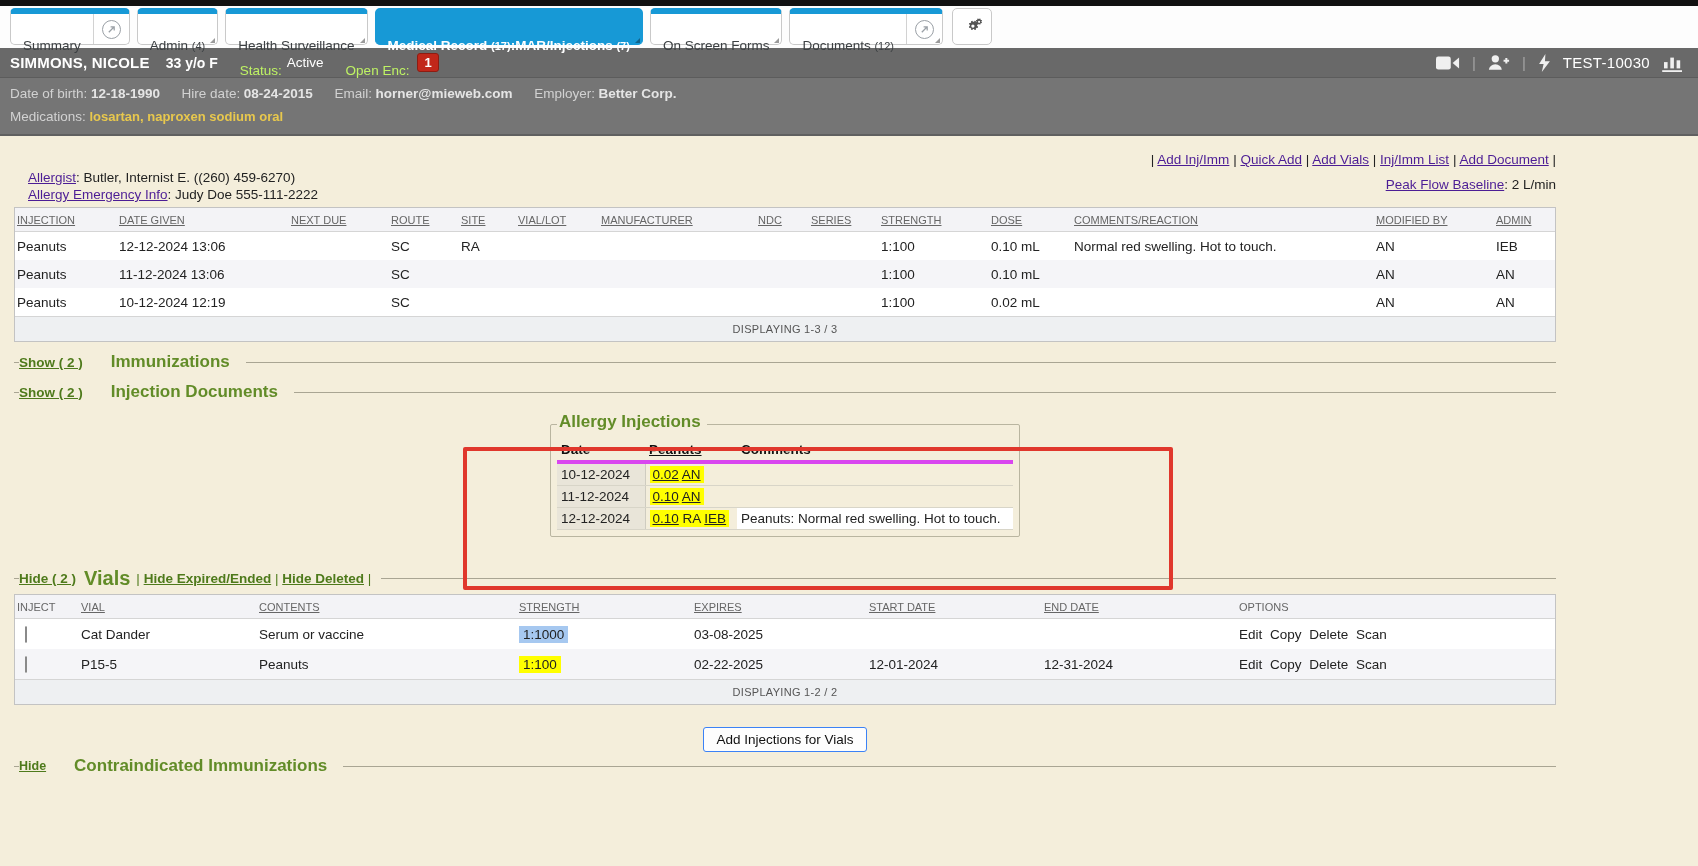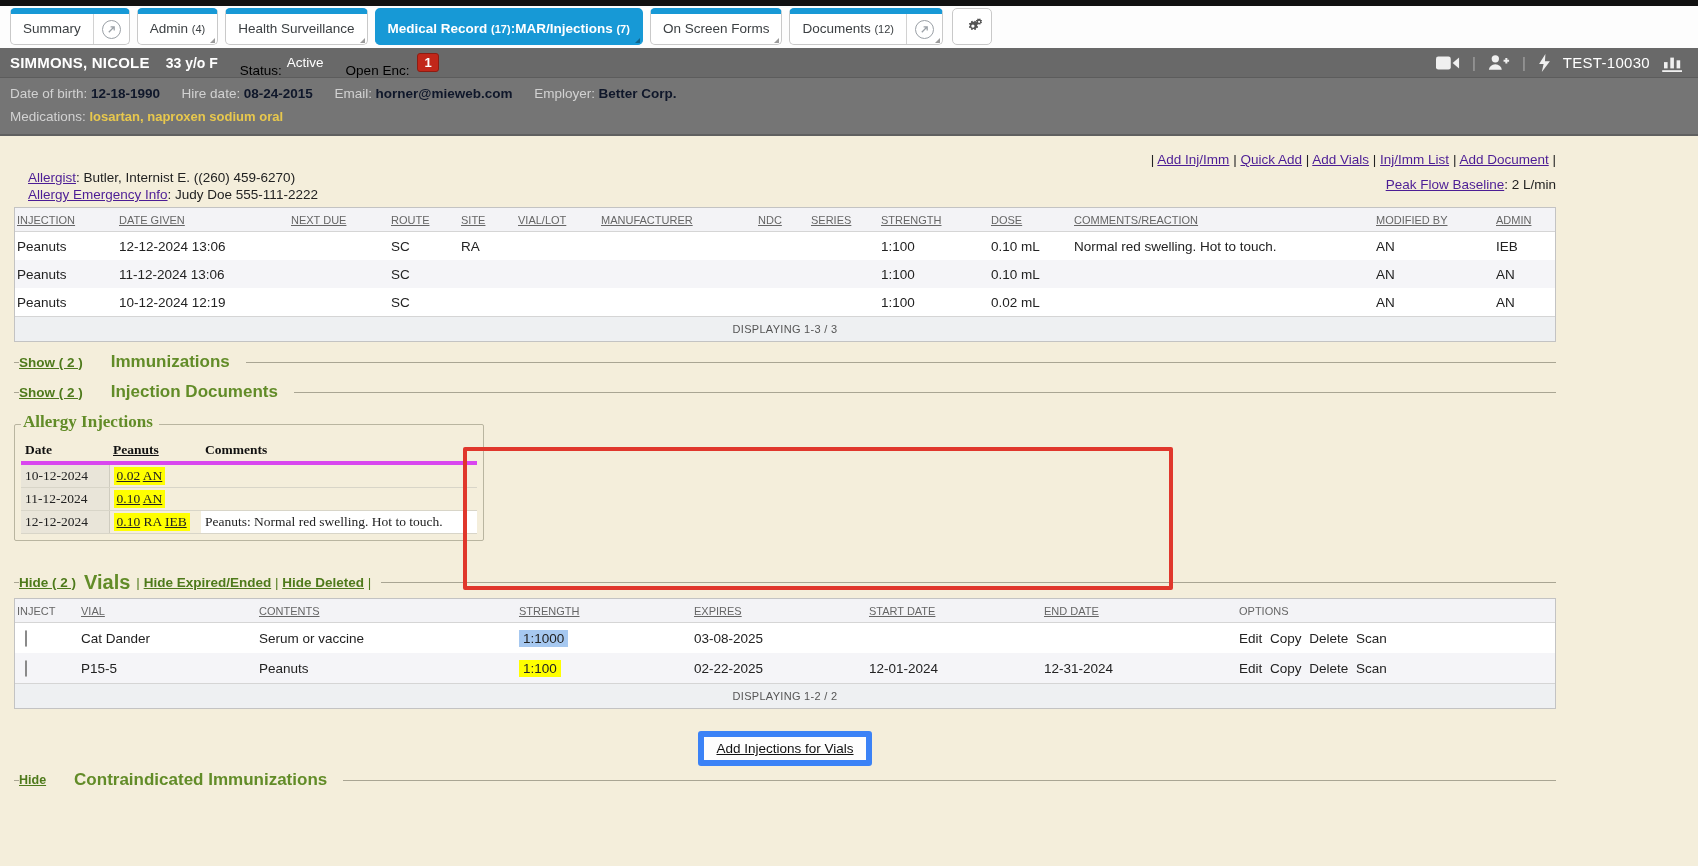--- a/index.html
+++ b/index.html
@@ -15,21 +15,21 @@
   .tabbar {
     background:#fdfdfd; height:42px; display:flex; align-items:flex-start;
     padding:2px 0 0 10px; gap:7px;
   }
   .tab {
     position:relative; display:flex; align-items:stretch;
     background:#fff; border:1px solid #c9c9c9; border-radius:5px;
     border-top:6px solid #1799d6; cursor:pointer; height:37px;
   }
   .tab .tlabel {
-    padding:7px 12px 6px; font-size:13.5px; color:#3c4043; white-space:nowrap;
+    padding:24px 12px 6px; font-size:13.5px; color:#3c4043; white-space:nowrap;
   }
   .tab .tcount { font-size:11px; }
   .tab.active { background:#1799d6; border-color:#1799d6; }
   .tab.active .tlabel { color:#fff; font-weight:bold; }
   .fold {
     position:absolute; right:2px; bottom:1px; width:0; height:0;
     border-left:5px solid transparent; border-bottom:5px solid #9a9a9a;
   }
   .tab.active .fold { border-bottom-color:rgba(0,0,0,.35); }
   .tab-popout {
@@ -46,35 +46,35 @@
     cursor:pointer; margin-left:2px;
   }
   
   .pbar {
     background:#696969; color:#fff; height:30px;
     display:flex; align-items:center; padding:0 14px 0 10px;
     border-bottom:1px solid #5c5c5c;
   }
   .pname { font-weight:bold; font-size:15px; letter-spacing:.2px; }
   .page-sex { margin-left:16px; font-size:14px;font-weight:bold; }
-  .plabel { color:#000000; margin-left:22px; font-size:13.5px;margin-top:16px; }
+  .plabel { color:#bef264; margin-left:22px; font-size:13.5px;margin-top:16px; }
   .pval { color:#fff; margin-left:5px; font-size:13.5px; }
   .enc-badge {
     background:#c1271a; color:#fff; font-weight:bold; font-size:13px;
     padding:1px 6px; border-radius:3px; margin-left:8px; border:1px solid #8e1c12;
   }
   .pbar-right { margin-left:auto; display:flex; align-items:center; gap:12px; }
   .pdivider { color:#a5a5a5; font-size:15px; }
   .patid { font-size:15px; color:#fff; letter-spacing:.3px; }
   .icon-btn { display:flex; align-items:center; cursor:pointer; }
   
   .dbar { background:#757575; color:#fff; padding:4px 10px 6px; border-bottom:2px solid #606060;}
   .drow { line-height:23px; }
   .dlabel { color:#d2d2d2; font-size:13.5px; }
-  .dval { color:#0f172a; font-weight:bold; font-size:13.5px; margin-right:18px; }
+  .dval { color:#e5e5e5; font-weight:bold; font-size:13.5px; margin-right:18px; }
   .med-link { color:#e8c84d; font-weight:bold; cursor:pointer; }
   
   .content { width:1542px; margin-left:14px; position:relative; }
   .toplinks { margin-top:16px; text-align:right; font-size:13.5px; color:#222; }
   .toplinks a, .plain-link { color:#4c1d95; text-decoration:underline; cursor:pointer; }
   .info-flex { display:flex; justify-content:space-between; margin-top:2px; }
   .allergy-lines { margin-left:14px; line-height:17px; font-size:13.5px; }
   .peakflow { font-size:13.5px; margin-top:8px; }
   
   .section-head { display:flex; align-items:center; margin-top:10px; }
@@ -106,21 +106,21 @@
   .c11{width:83px}.c12{width:302px}.c13{width:120px}.c14{flex:1}
   
   .v1{width:64px}.v2{width:178px}.v3{width:260px}.v4{width:175px}.v5{width:175px}
   .v6{width:175px}.v7{width:195px}.v8{flex:1}
   .vrow { min-height:30px; }
   .chk { width:13px; height:13px; border:1px solid #8a8a8a; background:#fff; border-radius:2px; margin-left:8px; cursor:pointer; }
   .hl-yellow { background:#ffff00; padding:1px 4px; }
   .hl-blue { background:#a6c8f0; padding:1px 4px; }
   .opt-link { margin-right:4px; cursor:pointer; }
   
-  .ai-wrap { margin-top:22px; width:470px;font-family:Liberation Serif, serif; }
+  .ai-wrap { margin-top:22px; margin-left:536px; width:470px; }
   .ai-fieldset { border:1px solid #b9b5a0; border-radius:2px; padding:2px 6px 6px; position:relative; }
   .ai-legend {
     position:absolute; top:-13px; left:6px; background:#f4eedb; padding:0 6px 0 2px;
     color:#628c28; font-weight:bold; font-size:17px;
   }
   .ai-table { width:100%; border-collapse:collapse; margin-top:12px; font-size:13.5px; }
   .ai-table th { text-align:left; font-weight:bold; color:#111; padding:3px 6px 3px 4px; border-bottom:4px solid #d946ef; }
   .ai-table th.pea { text-decoration:underline; cursor:pointer; }
   .ai-table td { padding:2px 6px 2px 4px; border-bottom:1px solid #d8d5c8; }
   .ai-date { background:#e9e5d9; width:88px; border-right:1px solid #cfccc0; }
@@ -130,21 +130,21 @@
   .ai-comment-filled { background:#fff; }
   
   .red-annotation {
     position:absolute; left:463px; top:447px; width:710px; height:143px;
     border:4px solid #e0372c; border-radius:2px; pointer-events:none; z-index:5;
   }
   
   .btn-row { text-align:center; margin-top:22px; }
   .add-btn {
     font-family:inherit; font-size:13.5px; padding:4px 12px; cursor:pointer;
-    background:#fdfdfd; border:6px solid #3b82f6; border-radius:3px; color:#111;text-decoration:underline;
+    background:#fdfdfd; border:1px solid #3b82f6; border-radius:3px; color:#111;
   }
   .contra-head { margin-top:4px; }
   .contra-head .sec-toggle { font-size:12.5px; }
   svg { display:block; }
 </style>
 </head>
 <body>
 
 <div class="top-black"></div>
 <div class="tabbar">

